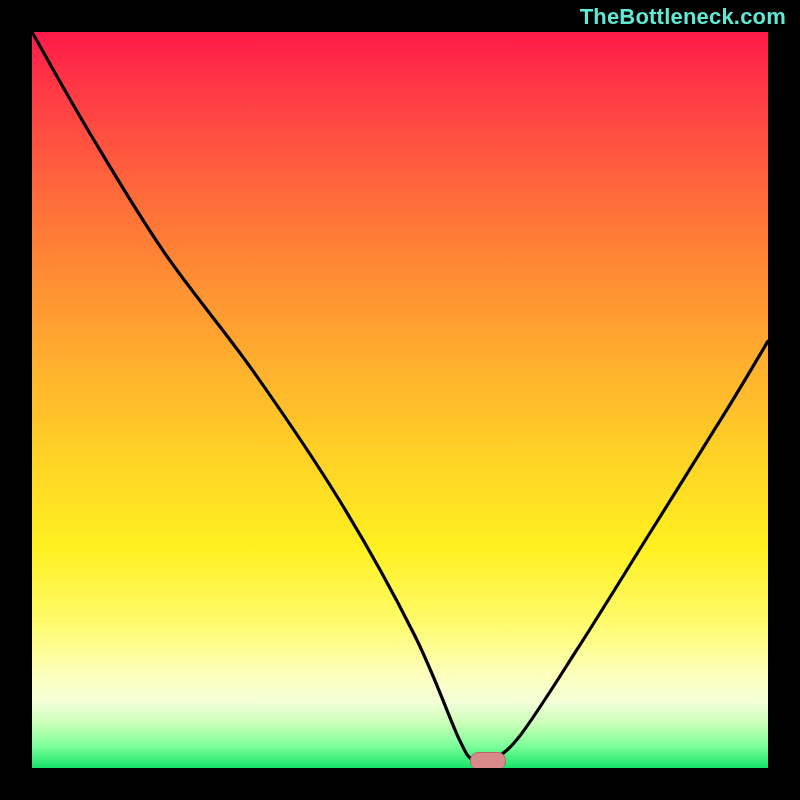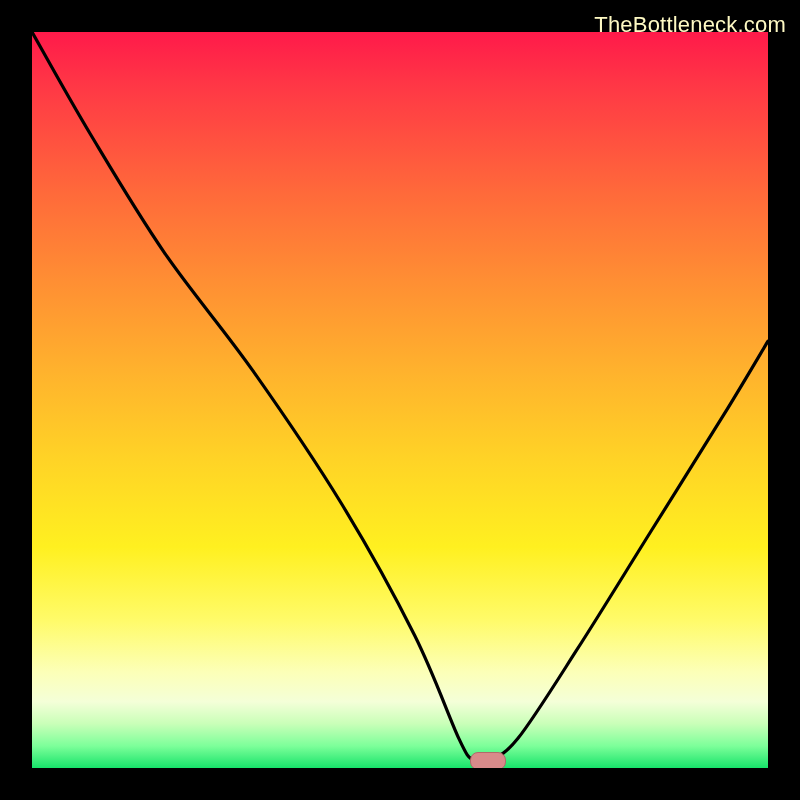--- a/index.html
+++ b/index.html
@@ -12,25 +12,25 @@
     overflow: hidden;
   }
   .frame {
     position: relative;
     width: 800px;
     height: 800px;
     background: #000;
   }
   .attribution {
     position: absolute;
-    top: 12px;
+    top: 4px;
     right: 14px;
-    color: #fef9c3;
+    color: #5eead4;
     font-size: 22px;
-    font-weight: 400;
+    font-weight: 700;
     letter-spacing: 0.2px;
     user-select: none;
   }
   .plot {
     position: absolute;
     left: 32px;
     top: 32px;
     width: 736px;
     height: 736px;
     overflow: hidden;

